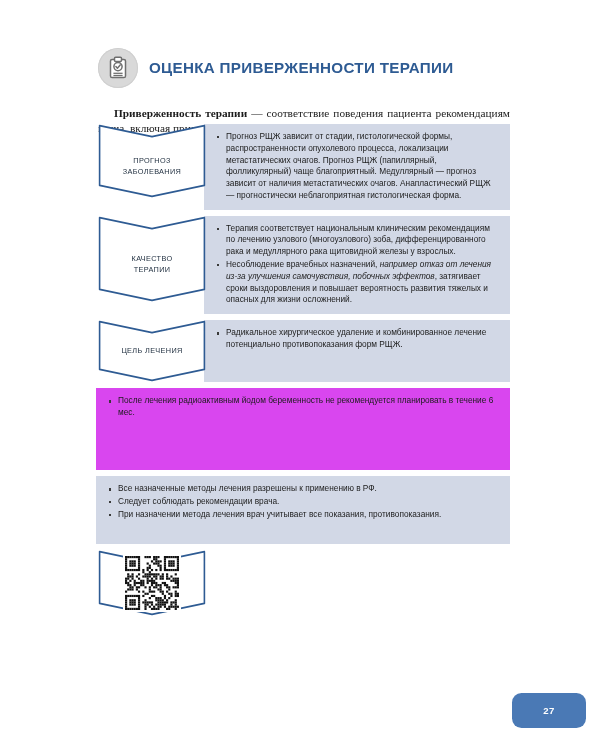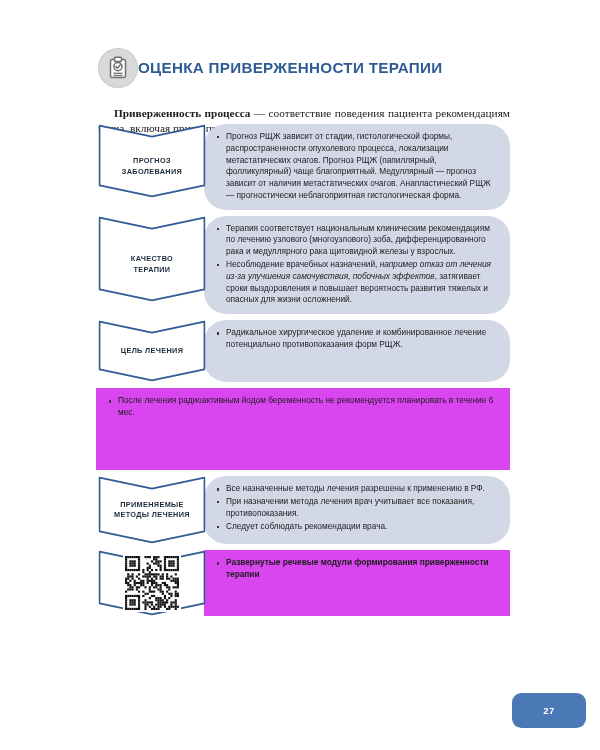--- a/index.html
+++ b/index.html
@@ -25,21 +25,21 @@
 
   
   .header {
     position: absolute;
     left: 98px;
     top: 47px;
     width: 420px;
     height: 42px;
     display: flex;
     align-items: center;
-    gap: 0;
+    gap: 11px;
   }
   .header-icon {
     width: 40px;
     height: 40px;
     border-radius: 50%;
     background: #d9d9d9;
     display: flex;
     align-items: center;
     justify-content: center;
     flex: 0 0 auto;
@@ -100,21 +100,21 @@
     left: 0;
     top: 0;
     width: 108px;
     height: 100%;
   }
   .ribbon-label {
     position: relative;
     z-index: 2;
     text-align: center;
     font-size: 7.3px;
-    font-weight: bold;
+    font-weight: normal;
     letter-spacing: 0.35px;
     line-height: 1.45;
     color: #1c2b3c;
     text-transform: uppercase;
     padding: 0 7px;
   }
   .ribbon-qr {
     position: relative;
     z-index: 2;
     display: flex;
@@ -132,21 +132,21 @@
   
   .panel {
     flex: 1 1 auto;
     margin-left: -2px;
     padding: 7px 9px 7px 12px;
     box-sizing: border-box;
     display: flex;
     flex-direction: column;
     justify-content: flex-start;
   }
-  .panel.tint-blue { background: #d2d8e6; border-radius: 22px; }
+  .panel.tint-blue { background: #d2d8e6; }
   .panel.tint-gray { background: #d946ef; }
 
   ul.bullets {
     margin: 0;
     padding: 0;
     list-style: none;
   }
   ul.bullets li {
     position: relative;
     padding-left: 10px;
@@ -199,21 +199,21 @@
         <circle cx="13" cy="11.6" r="4.1" fill="none" stroke="#6f6f6f" stroke-width="1.5"></circle>
         <path d="M10.9 11.6 L12.4 13.2 L15.2 9.9" fill="none" stroke="#6f6f6f" stroke-width="1.5" stroke-linecap="round" stroke-linejoin="round"></path>
         <line x1="8.4" y1="18.3" x2="17.6" y2="18.3" stroke="#6f6f6f" stroke-width="1.3"></line>
         <line x1="8.4" y1="20.5" x2="17.6" y2="20.5" stroke="#6f6f6f" stroke-width="1.3"></line>
       </svg>
     </div>
     <div class="header-title">ОЦЕНКА ПРИВЕРЖЕННОСТИ ТЕРАПИИ</div>
   </div>
 
   <p class="intro">
-    <b>Приверженность процесса</b><span> — соответствие поведения пациента рекомендациям врача, включая прием препаратов.</span>
+    <b>Приверженность терапии</b><span> — соответствие поведения пациента рекомендациям врача, включая прием препаратов.</span>
   </p>
 
   <div class="rows">
       <div class="row" style="min-height: 74px;">
         <div class="ribbon">
           <div class="ribbon-shape"><svg width="108" height="74" viewBox="0 0 108 74" preserveAspectRatio="none">
               <path d="M 1.6 1.6 L 54 12.6 L 106.4 1.6 L 106.4 61.400000000000006 L 54 72.4 L 1.6 61.400000000000006 Z" fill="#ffffff" stroke="#2e5b93" stroke-width="1.6" stroke-linejoin="round"></path>
             </svg></div>
           <div class="ribbon-label">
             <span style="display:block">ПРОГНОЗ</span>
@@ -259,34 +259,25 @@
         </div>
       </div>
       <div class="row" style="min-height: 82px;">
         <div class="panel tint-gray">
           <ul class="bullets">
             <li><span>После лечения радиоактивным йодом беременность не рекомендуется планировать в течение 6 мес.</span></li>
           </ul>
         </div>
       </div>
       <div class="row" style="min-height: 68px;">
-        <div class="ribbon">
-          <div class="ribbon-shape"><svg width="108" height="68" viewBox="0 0 108 68" preserveAspectRatio="none">
-              <path d="M 1.6 1.6 L 54 12.6 L 106.4 1.6 L 106.4 55.400000000000006 L 54 66.4 L 1.6 55.400000000000006 Z" fill="#ffffff" stroke="#2e5b93" stroke-width="1.6" stroke-linejoin="round"></path>
-            </svg></div>
-          <div class="ribbon-label">
-            <span style="display:block">ПРИМЕНЯЕМЫЕ</span>
-            <span style="display:block">МЕТОДЫ ЛЕЧЕНИЯ</span>
-          </div>
-        </div>
         <div class="panel tint-blue">
           <ul class="bullets">
             <li><span>Все назначенные методы лечения разрешены к применению в РФ.</span></li>
+            <li><span>Следует соблюдать рекомендации врача.</span></li>
             <li><span>При назначении метода лечения врач учитывает все показания, противопоказания.</span></li>
-            <li><span>Следует соблюдать рекомендации врача.</span></li>
           </ul>
         </div>
       </div>
       <div class="row" style="min-height: 66px;">
         <div class="ribbon">
           <div class="ribbon-shape"><svg width="108" height="66" viewBox="0 0 108 66" preserveAspectRatio="none">
               <path d="M 1.6 1.6 L 54 12.6 L 106.4 1.6 L 106.4 53.400000000000006 L 54 64.4 L 1.6 53.400000000000006 Z" fill="#ffffff" stroke="#2e5b93" stroke-width="1.6" stroke-linejoin="round"></path>
             </svg></div>
           <div class="ribbon-qr">
             <div class="qr"><svg width="54" height="54" viewBox="0 0 54 54">
@@ -597,23 +588,18 @@
                 <rect x="25.92" y="51.84" width="2.16" height="2.16" fill="#111"></rect>
                 <rect x="28.08" y="51.84" width="2.16" height="2.16" fill="#111"></rect>
                 <rect x="30.24" y="51.84" width="2.16" height="2.16" fill="#111"></rect>
                 <rect x="32.40" y="51.84" width="2.16" height="2.16" fill="#111"></rect>
                 <rect x="41.04" y="51.84" width="2.16" height="2.16" fill="#111"></rect>
                 <rect x="43.20" y="51.84" width="2.16" height="2.16" fill="#111"></rect>
                 <rect x="49.68" y="51.84" width="2.16" height="2.16" fill="#111"></rect>
               </svg></div>
           </div>
         </div>
-        <div class="panel tint-gray">
-          <ul class="bullets">
-            <li class="bold"><span>Развернутые речевые модули формирования приверженности терапии</span></li>
-          </ul>
-        </div>
       </div>
     </div>
 
   <div class="page-badge">27</div>
 
 </div>
 
 </body></html>

